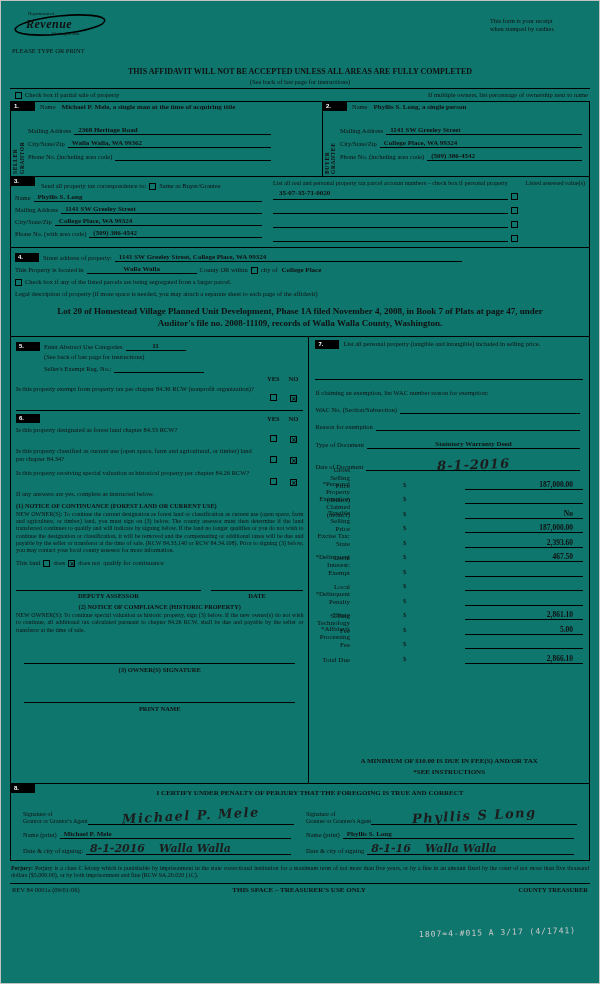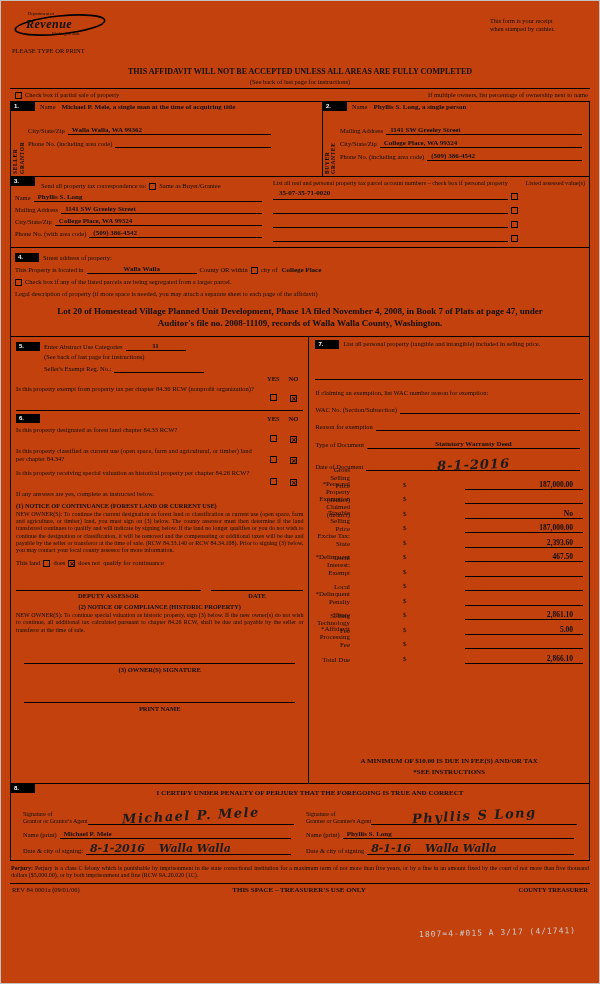--- a/index.html
+++ b/index.html
@@ -1,17 +1,17 @@
 <!DOCTYPE html>
 <html><head>
 <meta charset="utf-8">
 <style>
   *{margin:0;padding:0;box-sizing:border-box;}
   html,body{background:#e9e9e9;}
-  .page{width:600px;height:984px;background:#c2410c;border:1px solid #c2c2c2;padding:8px 9px 0;
+  .page{width:600px;height:984px;background:#0f766e;border:1px solid #c2c2c2;padding:8px 9px 0;
         display:flex;flex-direction:column;overflow:hidden;position:relative;
         font-family:"Liberation Serif",serif;color:#101010;}
   .lbl{font-size:6.5px;line-height:8px;}
   .val{font-size:7px;font-weight:bold;line-height:8px;}
   .fill{flex:1;border-bottom:1px solid #000;margin:0 3px;padding:0 4px;min-height:8px;display:flex;align-items:flex-end;}
   .fill.ctr{justify-content:center;}
   .fill.w60{flex:none;width:60px;}
   .fill.w110{flex:none;width:110px;}
   .cb{display:inline-block;width:7px;height:7px;border:1px solid #000;line-height:6px;font-size:7px;font-weight:bold;
       text-align:center;flex:none;margin:0 3px;font-family:"DejaVu Sans",sans-serif;vertical-align:-1px;}
@@ -167,20 +167,26 @@
       <div class="vwrap">
         <span class="vtext">SELLER</span>
         <span class="vtext">GRANTOR</span>
       </div>
       <div class="pbody">
         <div class="prow name">
             <span class="lbl">Name</span>
             <b class="val">Michael P. Mele, a single man at the time of acquiring title</b>
           </div>
         <div class="prow">
+            <span class="lbl">Mailing Address</span>
+            <span class="fill">
+              <b class="val">2368 Heritage Road</b>
+            </span>
+          </div>
+        <div class="prow">
             <span class="lbl">City/State/Zip</span>
             <span class="fill">
               <b class="val">Walla Walla, WA 99362</b>
             </span>
           </div>
         <div class="prow">
             <span class="lbl">Phone No. (including area code)</span>
             <span class="fill">
               <b class="val"></b>
             </span>
@@ -278,20 +284,23 @@
           <span class="cb"></span>
           <span class="aspace"></span>
         </div>
     </div>
   </div>
 
   <div class="sec4">
     <div class="s4row">
       <span class="badge">4.</span>
       <span class="lbl" style="margin-left:4px;">Street address of property:</span>
+      <span class="fill">
+          <b class="val">1141 SW Greeley Street, College Place, WA  99324</b>
+        </span>
       <span class="endgap"></span>
     </div>
     <div class="s4row">
       <span class="lbl">This Property is located in</span>
       <span class="fill ctr w110">
           <b class="val">Walla Walla</b>
         </span>
       <span class="lbl">County OR within</span>
       <span class="cb"></span>
       <span class="lbl">city of</span>

